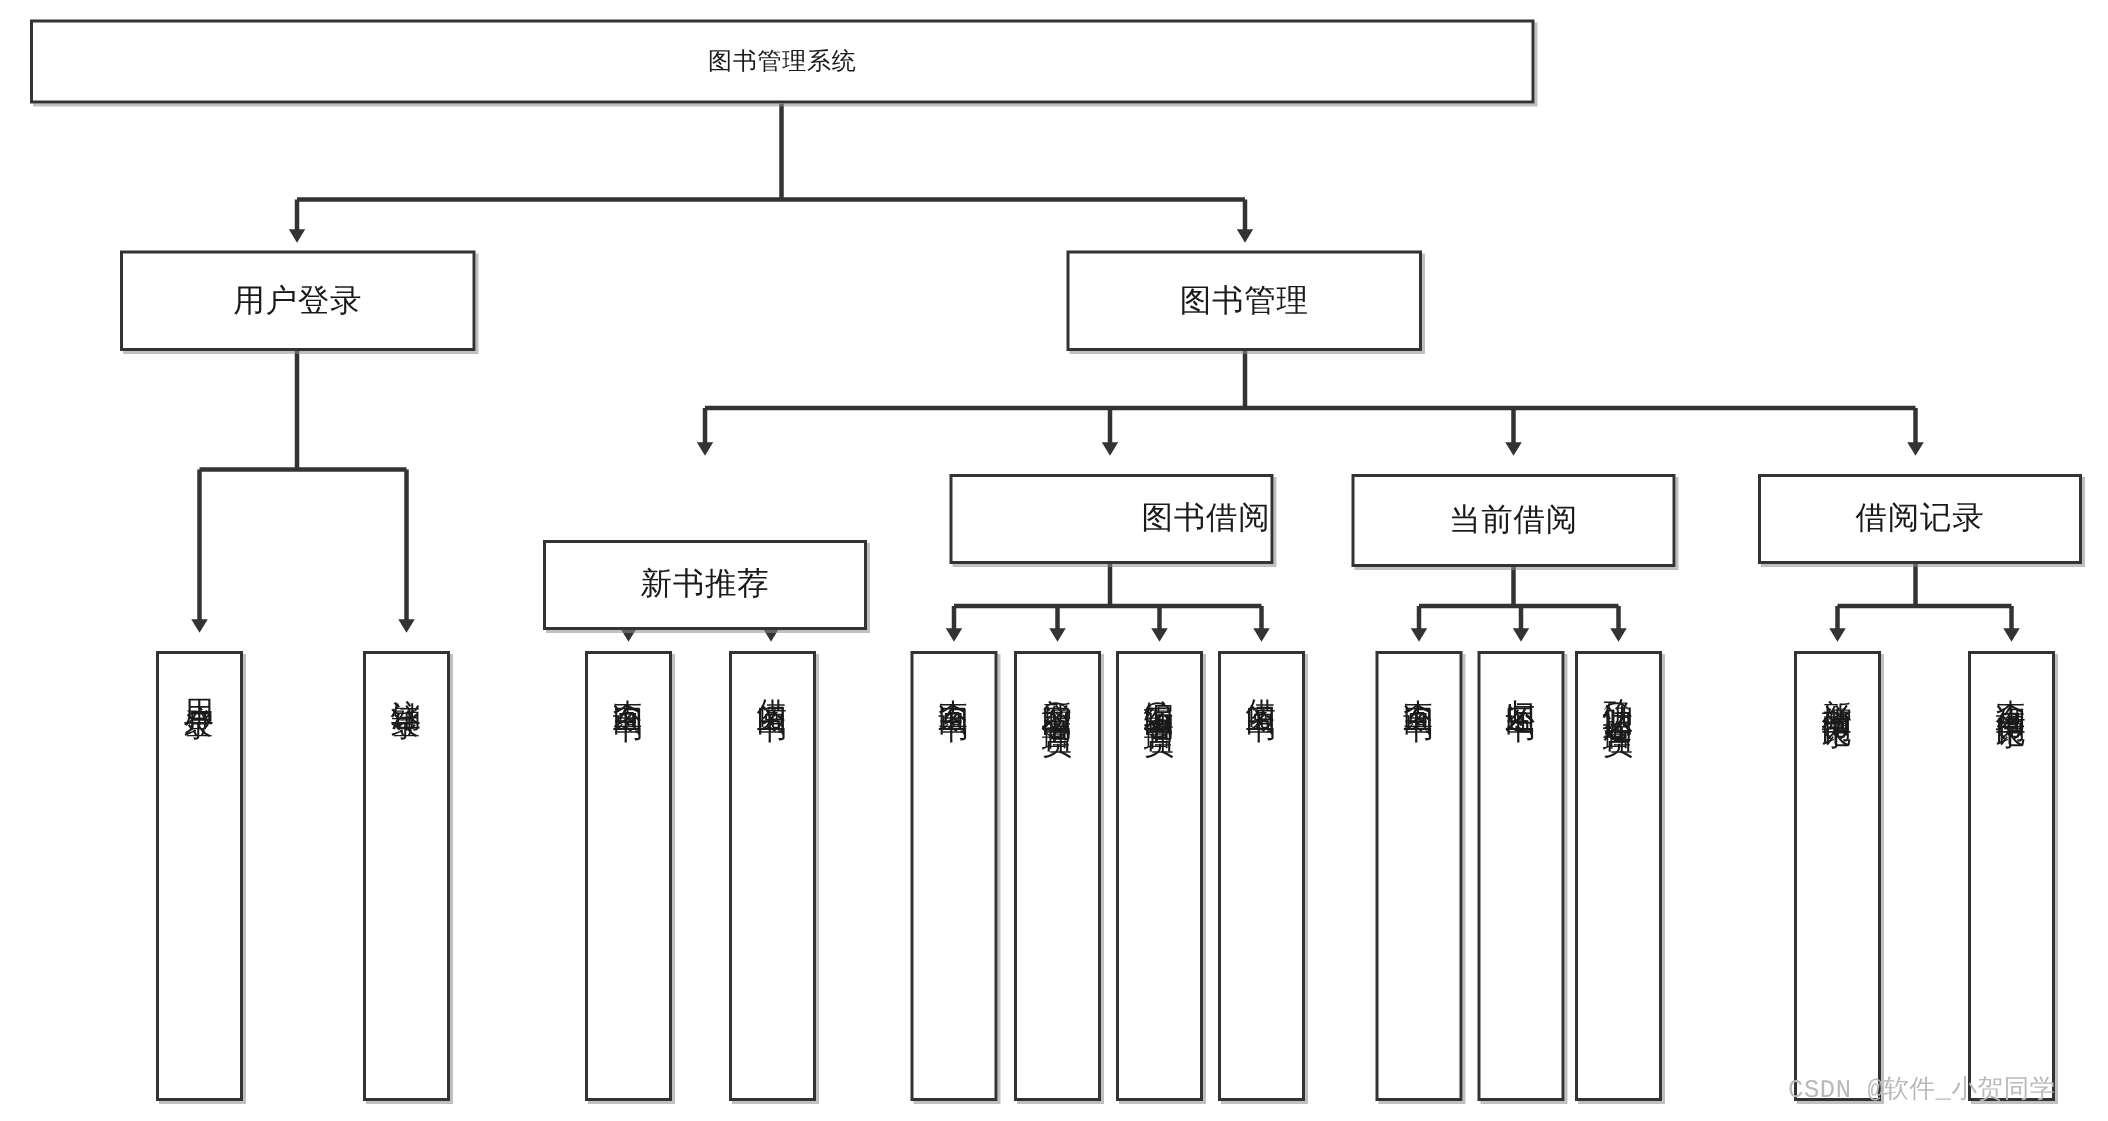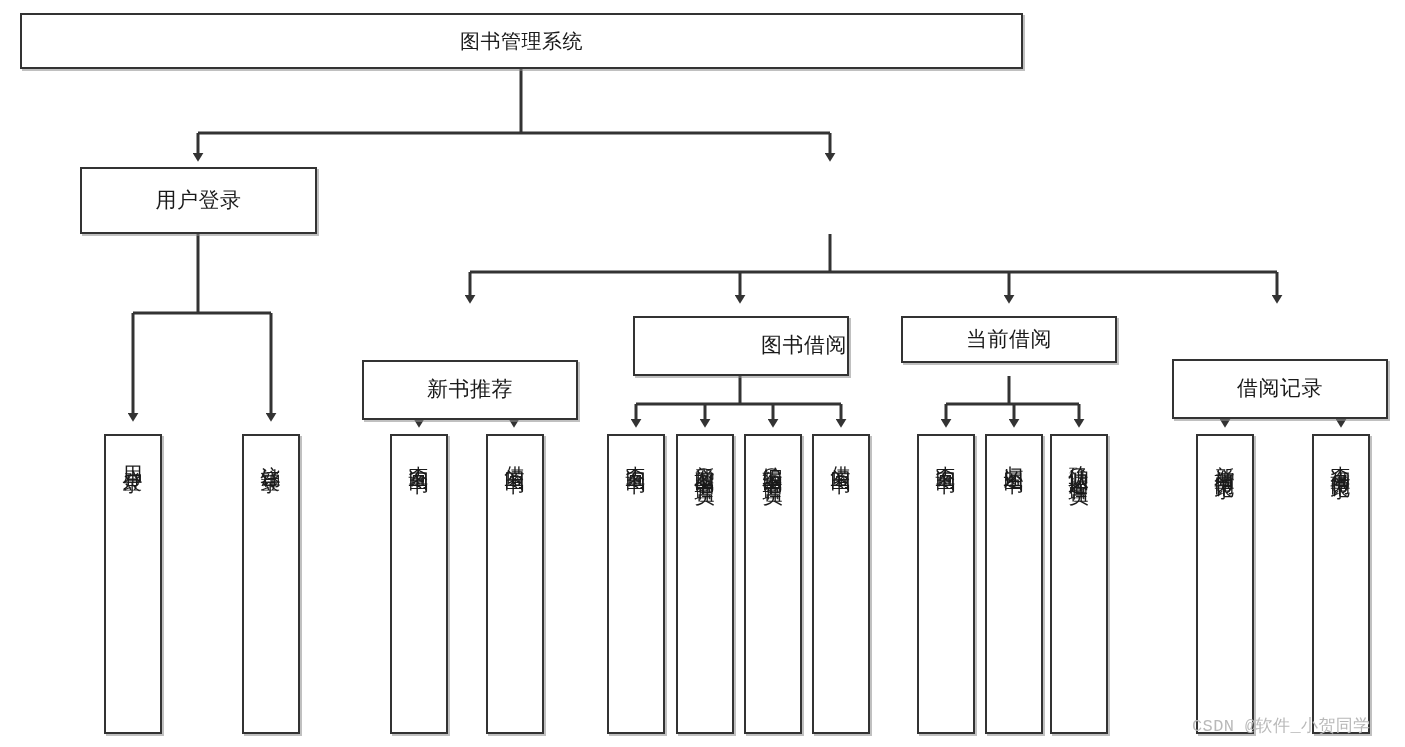--- a/index.html
+++ b/index.html
@@ -44,21 +44,21 @@
     white-space: pre-line;
     line-height: 1.12;
   }
   
   .node.h .node-label {
     font-size: 21px;
     letter-spacing: 0.5px;
   }
   
   .node.root .node-label {
-    font-size: 20px;
+    font-size: 16px;
     letter-spacing: 0.5px;
   }
   
   .node.v {
     padding-top: 14px;
     align-items: flex-start;
   }
   .node.v .node-label {
     writing-mode: vertical-rl;
     text-orientation: upright;
@@ -133,31 +133,34 @@
     </g>
   </svg>
 
   <div class="node root h" style="left:20px; top:13px; width:1003px; height:56px;">
     <span class="node-label">图书管理系统</span>
   </div>
 
   <div class="node h" style="left:80px; top:167px; width:237px; height:67px;">
     <span class="node-label">用户登录</span>
   </div>
+  <div class="node h" style="left:711px; top:167px; width:237px; height:67px;">
+    <span class="node-label">图书管理</span>
+  </div>
 
   <div class="node h" style="left:362px; top:316px; width:216px; height:60px;margin-top:44px;">
     <span class="node-label">新书推荐</span>
   </div>
   <div class="node h" style="left:633px; top:316px; width:216px; height:60px;justify-content:flex-end;">
     <span class="node-label">图书借阅</span>
   </div>
-  <div class="node h" style="left:901px; top:316px; width:216px; height:47px;">
+  <div class="node h" style="left:901px; top:316px; width:216px; height:62px;">
     <span class="node-label">当前借阅</span>
   </div>
-  <div class="node h" style="left:1172px; top:316px; width:216px; height:60px;margin-top:43px;">
+  <div class="node h" style="left:1172px; top:316px; width:216px; height:60px;">
     <span class="node-label">借阅记录</span>
   </div>
 
   <div class="node v" style="left:104px; top:434px; width:58px; height:300px;">
     <span class="node-label">用户登录</span>
   </div>
   <div class="node v" style="left:242px; top:434px; width:58px; height:300px;">
     <span class="node-label">注销登录</span>
   </div>
 

